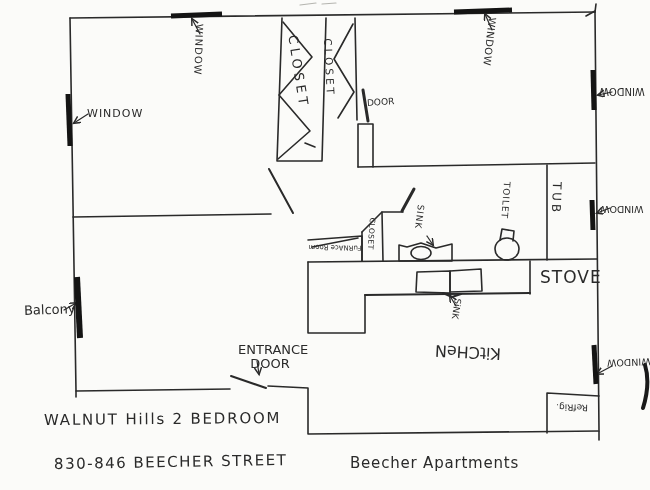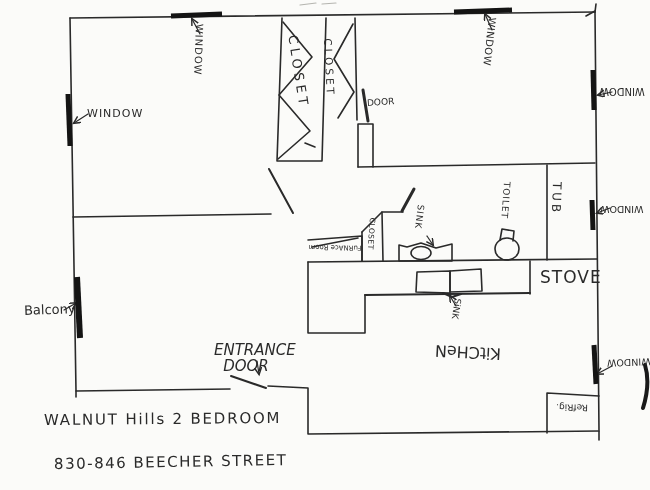--- a/index.html
+++ b/index.html
@@ -16,21 +16,21 @@
   .rot-down{transform-origin:0 0;}
   .center{text-align:center;}
   
   .w-top-left   {left:204px;top:24px;font-size:10px;letter-spacing:1px;transform:rotate(92deg);}
   .w-top-right  {left:497px;top:18px;font-size:10px;letter-spacing:.5px;transform:rotate(97deg);}
   .w-left       {left:87px;top:108px;font-size:11px;letter-spacing:1px;}
   .w-right-up   {left:599px;top:85px;font-size:10px;transform:rotate(180deg);}
   .w-right-bath {left:600px;top:204px;font-size:9.5px;transform:rotate(180deg);}
   .w-right-kit  {left:607px;top:357px;font-size:9.5px;transform:rotate(178deg);}
   .balcony-lbl  {left:24px;top:303px;font-size:13px;transform:rotate(-2deg);}
-  .entrance-lbl {left:214px;top:343px;width:64px;font-size:15px;font-style:italic;}
+  .entrance-lbl {left:238px;top:343px;width:64px;font-size:13px;}
   .door-hall    {left:367px;top:98px;font-size:9px;transform:rotate(-4deg);}
   .closet-left  {left:299px;top:34px;font-size:13px;letter-spacing:4px;transform:rotate(81deg);}
   .closet-right {left:333px;top:38px;font-size:10.5px;letter-spacing:3px;transform:rotate(87deg);}
   .closet-hall  {left:376px;top:218px;font-size:7.5px;letter-spacing:.5px;transform:rotate(94deg);}
   .furnace-lbl  {left:308px;top:243px;width:54px;font-size:7px;transform:rotate(181deg);}
   .sink-bath-lbl{left:425px;top:205px;font-size:9px;letter-spacing:1px;transform:rotate(97deg);}
   .toilet-lbl   {left:511px;top:182px;font-size:9px;letter-spacing:1px;transform:rotate(94deg);}
   .tub-lbl      {left:563px;top:182px;font-size:12px;letter-spacing:3px;transform:rotate(92deg);}
   .stove-lbl    {left:540px;top:269px;font-size:17px;letter-spacing:1px;}
   .sink-kit-lbl {left:462px;top:299px;font-size:9px;transform:rotate(99deg);}
@@ -185,14 +185,15 @@
   <div class="lbl rot-down sink-bath-lbl">SINK</div>
   <div class="lbl rot-down toilet-lbl">TOILET</div>
   <div class="lbl rot-down tub-lbl">TUB</div>
   <div class="lbl stove-lbl">STOVE</div>
   <div class="lbl rot-down sink-kit-lbl">SiNK</div>
   <div class="lbl kitchen-lbl center">KitCHeN</div>
   <div class="lbl refrig-lbl center">RefRig.</div>
 
   <div class="lbl title-1">WALNUT Hills 2 BEDROOM</div>
   <div class="lbl title-2">830-846 BEECHER STREET</div>
+  <div class="lbl title-3">Beecher Apartments</div>
 
 </div>
 
 </body></html>

